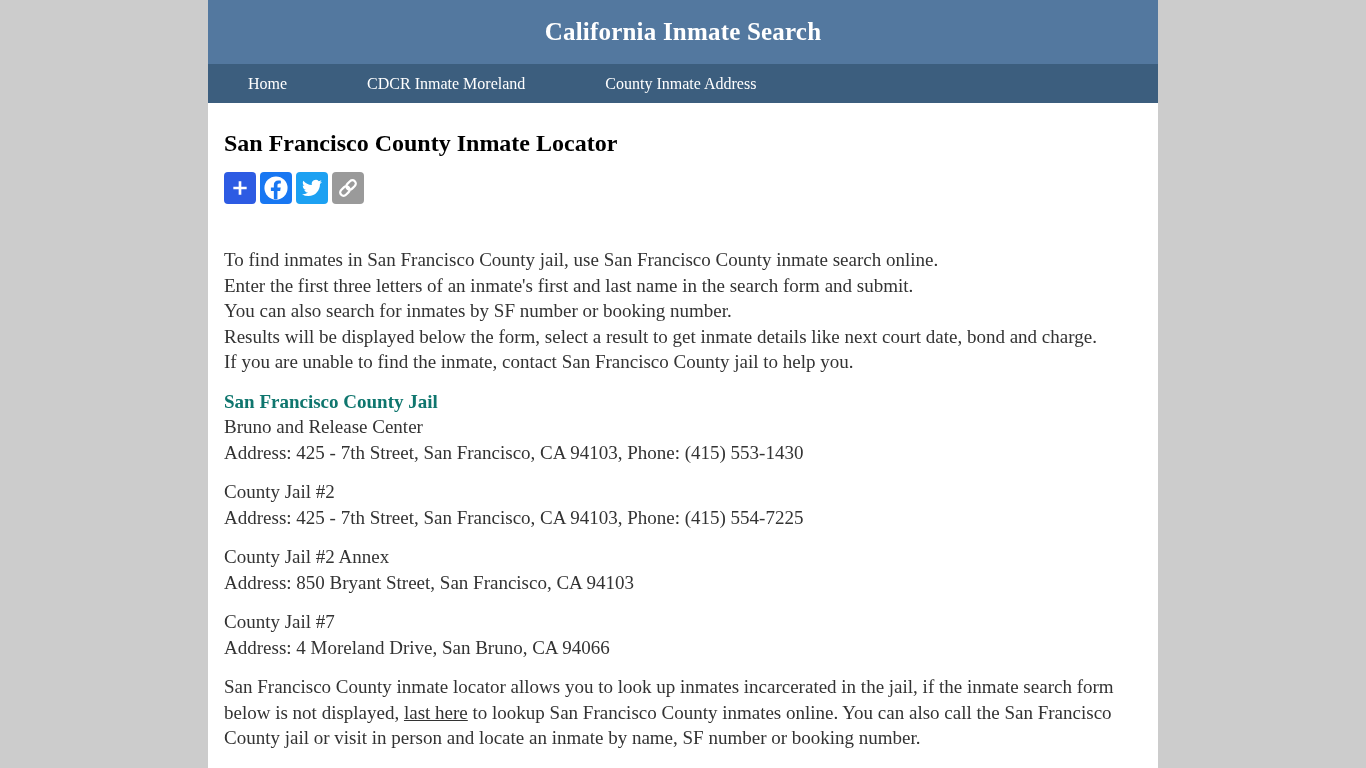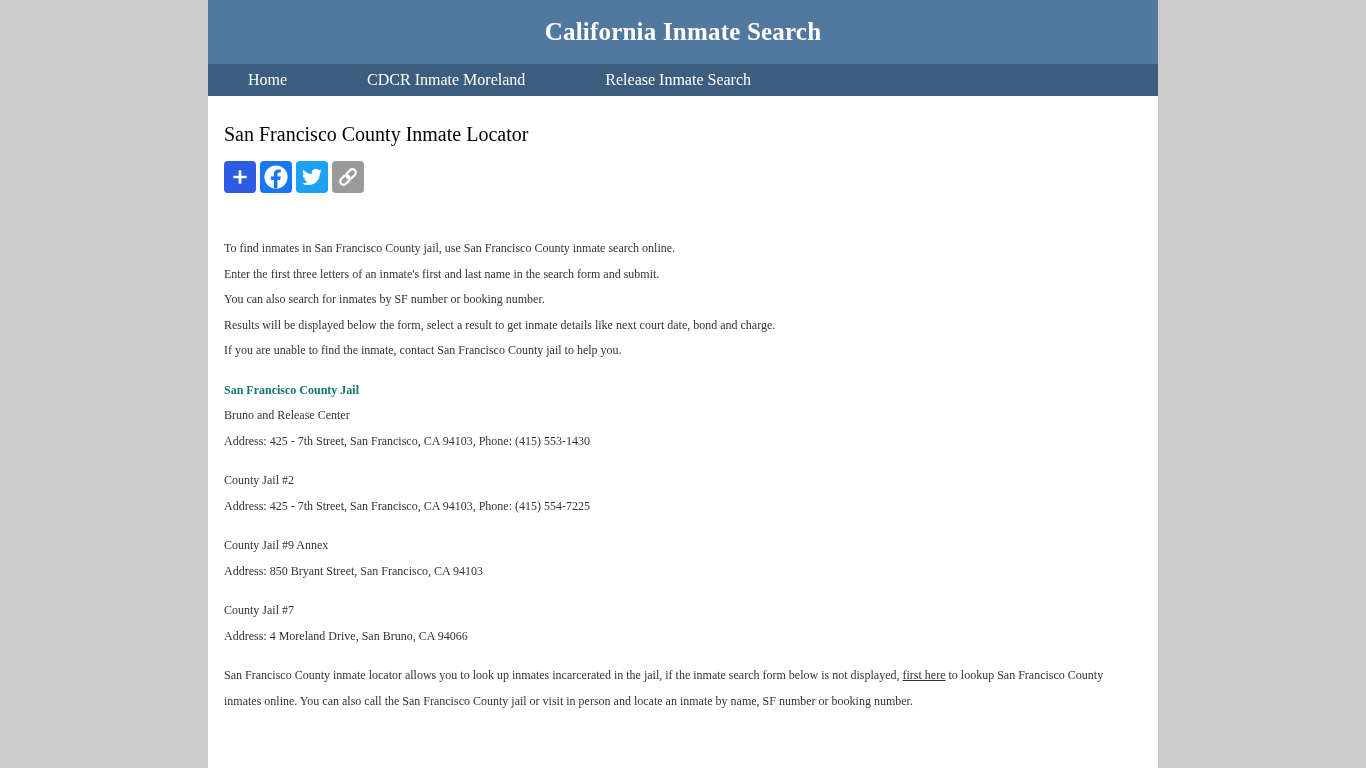--- a/index.html
+++ b/index.html
@@ -21,74 +21,74 @@
     align-items: center;
     justify-content: center;
   }
   .site-title {
     color: #ffffff;
     font-size: 25px;
     font-weight: bold;
     letter-spacing: 0.2px;
   }
   .main-nav {
-    height: 32px;
+    height: 39px;
     background: var(--nav-bg, #3C5E7E);
     padding-left: 40px;
     display: flex;
     align-items: center;
   }
   .main-nav a {
     color: #ffffff;
     font-size: 16px;
     text-decoration: none;
     margin-right: 80px;
     cursor: pointer;
     white-space: nowrap;
   }
   main { padding: 0 16px 24px 16px; }
   .page-title {
-    font-size: 20px;
-    font-weight: normal;
+    font-size: 24px;
+    font-weight: bold;
     color: #000000;
     margin-top: 27px;
   }
   .share-row { margin-top: 15px; display: flex; gap: 4px; }
   .share-btn {
     width: 32px; height: 32px;
     border-radius: 4px;
     display: flex; align-items: center; justify-content: center;
     cursor: pointer;
     overflow: hidden;
   }
   .share-btn svg { display: block; }
   .btn-share { background: var(--share-bg, #2D5BE3); }
   .btn-fb    { background: var(--facebook-bg, #1877F2); }
   .btn-tw    { background: var(--twitter-bg, #1DA1F2); }
   .btn-link  { background: var(--linkbtn-bg, #9A9A9A); }
-  p { font-size: 12px; line-height: 25.5px; color: #333333; }
+  p { font-size: 19px; line-height: 25.5px; color: #333333; }
   .intro { margin-top: 43px; }
   .intro span { display: block; }
   .jail, .outro { margin-top: 14px; }
   .jail-title-bold { font-weight: bold; color: #0f766e; }
   .outro a { color: #333333; text-decoration: underline; cursor: pointer; }
 </style>
 </head>
 <body>
 
 <div class="page">
 
   <header class="site-header">
     <div class="site-title">California Inmate Search</div>
   </header>
 
   <nav class="main-nav">
     <a>Home</a>
     <a>CDCR Inmate Moreland</a>
-    <a>Release Inmate Search</a>
+    <a>County Inmate Address</a>
   </nav>
 
   <main>
 
     <h1 class="page-title">San Francisco County Inmate Locator</h1>
 
     <div class="share-row">
       <a class="share-btn btn-share">
         <span>
           <svg width="20" height="20" viewBox="0 0 24 24">
@@ -136,25 +136,25 @@
       <span>Bruno and Release Center</span><br>
       <span>Address: 425 - 7th Street, San Francisco, CA 94103, Phone: (415) 553-1430</span>
     </p>
 
     <p class="jail">
       <span>County Jail #2</span><br>
       <span>Address: 425 - 7th Street, San Francisco, CA 94103, Phone: (415) 554-7225</span>
     </p>
 
     <p class="jail">
-      <span>County Jail #9 Annex</span><br>
+      <span>County Jail #2 Annex</span><br>
       <span>Address: 850 Bryant Street, San Francisco, CA 94103</span>
     </p>
 
     <p class="jail">
       <span>County Jail #7</span><br>
       <span>Address: 4 Moreland Drive, San Bruno, CA 94066</span>
     </p>
 
-    <p class="outro"><span>San Francisco County inmate locator allows you to look up inmates incarcerated in the jail, if the inmate search form below is not displayed, </span><a>first here</a><span> to lookup San Francisco County inmates online. You can also call the San Francisco County jail or visit in person and locate an inmate by name, SF number or booking number.</span></p>
+    <p class="outro"><span>San Francisco County inmate locator allows you to look up inmates incarcerated in the jail, if the inmate search form below is not displayed, </span><a>last here</a><span> to lookup San Francisco County inmates online. You can also call the San Francisco County jail or visit in person and locate an inmate by name, SF number or booking number.</span></p>
 
   </main>
 </div>
 
 </body></html>

